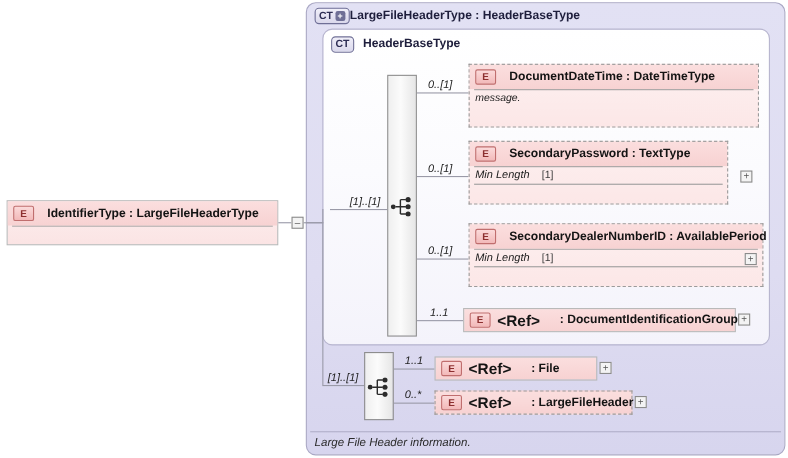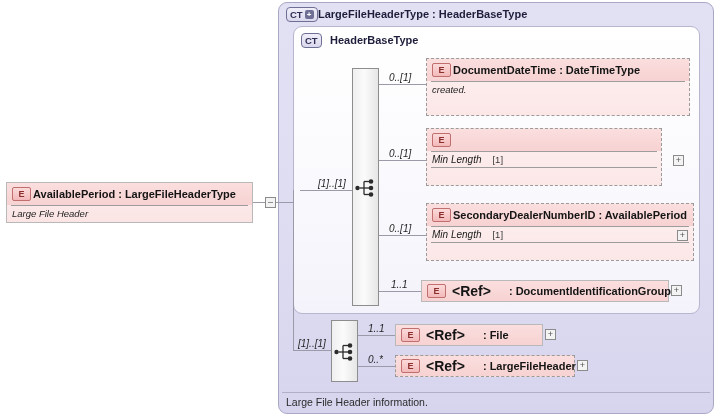--- a/index.html
+++ b/index.html
@@ -57,21 +57,21 @@
   .ct-title {
     position:absolute;
     font-size:11px; font-weight:bold;
     color:#1e1e3c;
     white-space:nowrap;
     text-align:center;
   }
   .caption-sep { position:absolute; height:1px; background:#b0aec9; }
   .caption {
     position:absolute;
-    font-size:10.5px; color:#2a2a2a;
+    font-size:10.5px; font-style:italic; color:#2a2a2a;
     white-space:nowrap;
   }
 
   
   .el {
     position:absolute;
     background:linear-gradient(180deg,#fdeeee 0%,#fbe4e4 100%);
     border:1px solid #b9b9b9;
   }
   .el.opt { border:1px dashed #9b9b9b; background:linear-gradient(180deg,#fdf0f0 0%,#fce7e7 100%); }
@@ -87,21 +87,21 @@
     width:19px; height:14px;
     border:1px solid #c06e6e;
     border-radius:2px;
     background:linear-gradient(180deg,#fbdada 0%,#f2b9b9 100%);
     color:#8c2f2f;
     font-size:9px; font-weight:bold;
     line-height:13px; text-align:center;
     flex:0 0 auto;
   }
   .el-name {
-    margin-left:2px;
+    margin-left:12px;
     font-size:11px; font-weight:bold;
     color:#141414;
     white-space:nowrap;
   }
   .el-sep { height:1px; background:#9d9d9d; margin:0 4px; }
   .facet {
     display:flex; align-items:center;
     height:15px; padding:0 5px;
     font-size:10px; font-style:italic;
     color:#1a1a1a;
@@ -175,24 +175,23 @@
   <div class="ct-inner" style="left:293px; top:26px; width:407px; height:288px;"></div>
 
   <div class="ct-badge" style="left:301px; top:33px;">
     <span>CT</span>
   </div>
   <div class="ct-title" style="left:330px; top:34px;">HeaderBaseType</div>
 
   <div class="el" style="left:6px; top:182px; width:247px; height:41px;">
     <div class="el-head">
       <span class="e-badge">E</span>
-      <span class="el-name">AvailablePeriod : LargeFileHeaderType</span>
-    </div>
-    <div class="el-sep"></div>
-    <div class="el-anno">Large File Header</div>
+      <span class="el-name">IdentifierType : LargeFileHeaderType</span>
+    </div>
+    <div class="el-sep"></div>
   </div>
 
   <div class="ln h" style="left:253px; top:202px; width:12px;"></div>
   <div class="pm" style="left:265px; top:197px;">–</div>
   <div class="ln h" style="left:276px; top:202px; width:17px;"></div>
 
   <div class="ln h" style="left:300px; top:190px; width:52px;"></div>
   <div class="occ" style="left:318px; top:178px;">[1]..[1]</div>
 
   <div class="comp" style="left:352px; top:68px; width:27px; height:238px;">
@@ -219,27 +218,28 @@
   <div class="occ" style="left:389px; top:223px;">0..[1]</div>
   <div class="occ" style="left:391px; top:279px;">1..1</div>
 
   <div class="el opt" style="left:426px; top:58px; width:264px; height:58px;">
     <div class="el-head">
       <span class="e-badge">E</span>
       <span class="el-name">DocumentDateTime : DateTimeType</span>
     </div>
     <div class="el-sep"></div>
     <div class="el-anno">
-      <span>created.</span>
+      <span>message.</span>
     </div>
   </div>
 
   <div class="el opt" style="left:426px; top:128px; width:236px; height:58px;">
     <div class="el-head">
       <span class="e-badge">E</span>
+      <span class="el-name">SecondaryPassword : TextType</span>
     </div>
     <div class="el-sep"></div>
     <div class="facet">
       <span>Min Length</span>
       <span class="fval">[1]</span>
     </div>
     <div class="el-sep"></div>
   </div>
   <div class="pm" style="left:673px; top:155px;">+</div>
 

